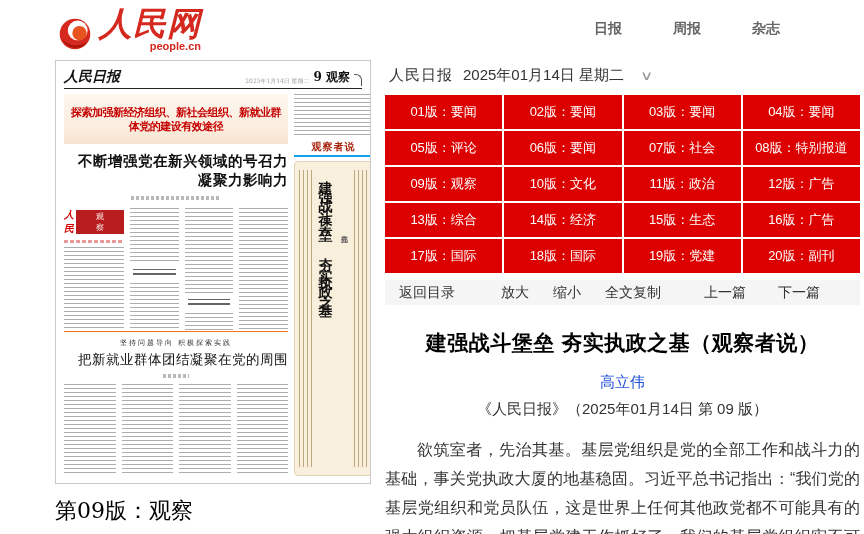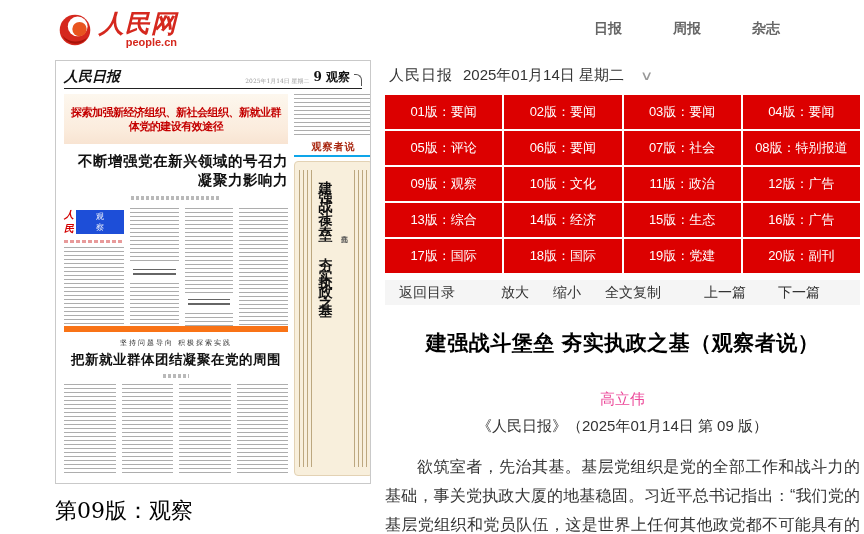--- a/index.html
+++ b/index.html
@@ -5,21 +5,21 @@
   * { margin:0; padding:0; box-sizing:border-box; }
   html,body { width:864px; height:534px; background:#fff; overflow:hidden;
               font-family:"Liberation Sans", sans-serif; }
 
   
   .hdr { height:52px; display:flex; align-items:center; padding:6px 84px 0 57px; }
   .logo { display:flex; align-items:flex-end; gap:6px; cursor:pointer; }
   .logo-mark { width:36px; height:36px; }
   .logo-txt { line-height:1; }
   .logo-cn { font-family:"DejaVu Serif", serif; font-style:italic; font-weight:bold;
-             font-size:25px; color:#d5281e; letter-spacing:1px; }
+             font-size:33px; color:#d5281e; letter-spacing:1px; }
   .logo-en { font-size:11px; font-weight:bold; color:#d5281e; text-align:right; margin-top:1px; }
   .nav { margin-left:auto; display:flex; gap:51px;font-weight:bold; }
   .nav a { font-size:14px; color:#666; text-decoration:none; }
 
   
   .main { display:flex; padding-left:55px; margin-top:8px; }
   .left  { width:316px; flex:0 0 316px; }
   .right { flex:1; margin-left:14px; padding-right:4px; }
 
   
@@ -43,28 +43,28 @@
            margin-top:8px; letter-spacing:0.5px; }
   .byline-sim { height:4px; width:90px; margin:6px auto 0;
                 background:repeating-linear-gradient(90deg,#b9b9b9 0 3px,transparent 3px 5px); }
 
   .cols { display:grid; grid-template-columns:repeat(4,1fr); gap:6px; flex:1; margin-top:8px; }
   .tl { background-image:repeating-linear-gradient(180deg,#adadad 0,#adadad 1px,transparent 1px,transparent 4px); }
   .col { display:flex; flex-direction:column; }
   .col .fill { flex:1; }
   .pw-logo { display:flex; align-items:center; gap:2px; margin-bottom:4px; }
   .pw-cn { font-weight:bold; font-style:italic; font-size:10px; color:#d30000; }
-  .pw-box { background:#1d4ed8; color:#fff; font-size:8px; padding:1px 20px; font-family:"Liberation Sans",sans-serif; }
+  .pw-box { background:#b91c1c; color:#fff; font-size:8px; padding:1px 20px; font-family:"Liberation Sans",sans-serif; }
   .pw-strip { height:3px; background:repeating-linear-gradient(90deg,#e89a9a 0 4px,transparent 4px 6px); margin-bottom:4px; }
   .mini-head { height:9px; margin:5px 3px;
                background:repeating-linear-gradient(180deg,#666 0,#666 1.5px,transparent 1.5px,transparent 4.5px); }
 
-  .bottom-art { border-top:6px solid #f97316; padding-top:6px; }
+  .bottom-art { border-top:1px solid #f97316; padding-top:6px; }
   .kicker { text-align:center; font-size:7px; color:#333; letter-spacing:2px; }
-  .bhead { text-align:center; font-size:13.5px; font-weight:bold; color:#111; margin-top:3px; letter-spacing:0.5px; }
+  .bhead { text-align:right; font-size:13.5px; font-weight:normal; color:#111; margin-top:3px; letter-spacing:0.5px; }
   .bby { height:4px; width:26px; margin:5px auto 0;
          background:repeating-linear-gradient(90deg,#b9b9b9 0 3px,transparent 3px 5px); }
   .cols2 { display:grid; grid-template-columns:repeat(4,1fr); gap:6px; height:92px; margin-top:6px; }
 
   .obs-top { height:42px; margin-bottom:4px; }
   .obs-logo { text-align:center; font-size:10px; font-weight:bold; color:#a8260f;
               letter-spacing:1px; border-bottom:2px solid #0ea5e9; padding-bottom:1px; }
   .cream { flex:1; margin-top:4px; background:#f8efdc; border:1px solid #e3d2b4; border-radius:4px;
            display:flex; justify-content:center; gap:5px; padding:8px 4px; }
   .tl-v { width:14px; background:repeating-linear-gradient(90deg,#bca77f 0,#bca77f 1px,transparent 1px,transparent 4px); }
@@ -89,21 +89,21 @@
   .toolbar a { color:#333; text-decoration:none; cursor:pointer; }
   .tb-back { margin-right:46px; }
   .tb-zi { margin-right:24px; }
   .tb-zo { margin-right:24px; }
   .tb-copy { margin-right:auto; }
   .tb-prev { margin-right:32px; }
   .tb-next { margin-right:26px; }
 
   .art-title { margin-top:24px; text-align:center; font-size:21px; font-weight:bold; color:#000000;
                letter-spacing:0.5px; }
-  .art-author { margin-top:33px; text-align:center; font-size:15px; color:#ec4899; }
+  .art-author { margin-top:16px; text-align:center; font-size:15px; color:#1d4ed8; }
   .art-source { margin-top:8px; text-align:center; font-size:15px; color:#333; }
   .art-body { margin-top:16px; font-size:16px; color:#333; line-height:29px;
               text-align:justify; text-indent:2em; }
 </style>
 </head>
 <body>
 
 <div class="hdr">
   <div class="logo">
     <svg class="logo-mark" viewBox="0 0 40 40">

